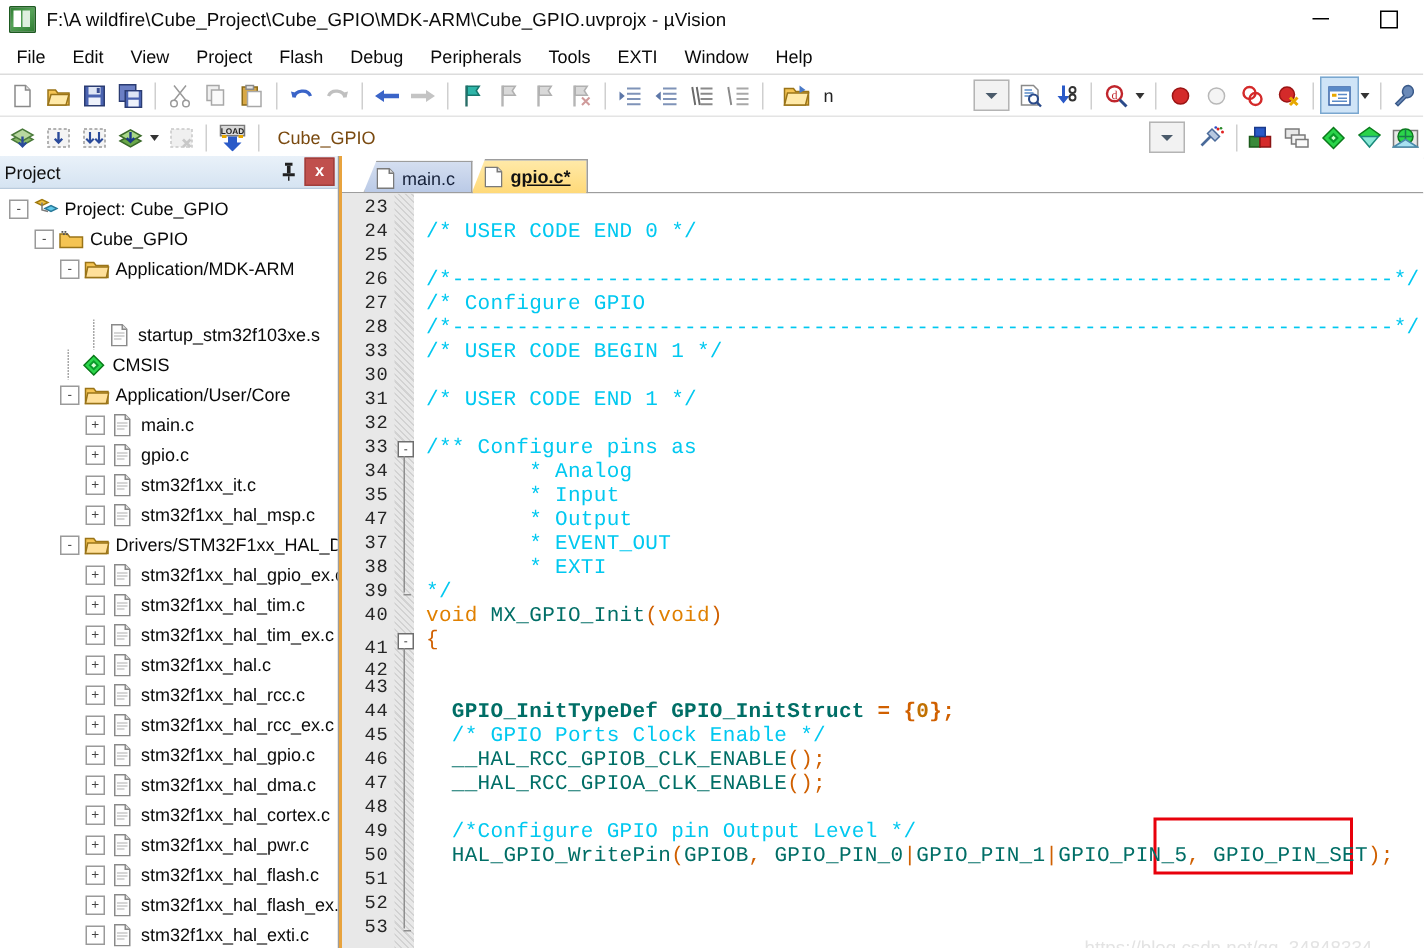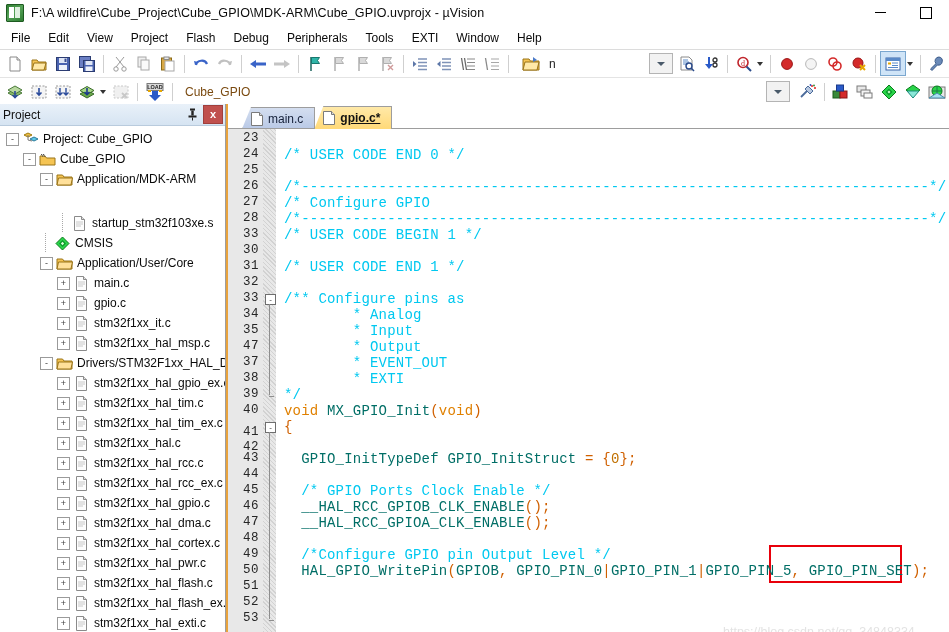--- a/index.html
+++ b/index.html
@@ -933,21 +933,21 @@
             <div class="cline" style="top: 162px; left: 8px;"><span class="c-comment">/** Configure pins as</span></div>
             <div class="cline" style="top: 178px; left: 8px;"><span class="c-comment">        * Analog</span></div>
             <div class="cline" style="top: 194px; left: 8px;"><span class="c-comment">        * Input</span></div>
             <div class="cline" style="top: 210px; left: 8px;"><span class="c-comment">        * Output</span></div>
             <div class="cline" style="top: 226px; left: 8px;"><span class="c-comment">        * EVENT_OUT</span></div>
             <div class="cline" style="top: 242px; left: 8px;"><span class="c-comment">        * EXTI</span></div>
             <div class="cline" style="top: 258px; left: 8px;"><span class="c-comment">*/</span></div>
             <div class="cline" style="top: 274px; left: 8px;"><span class="c-kw">void</span><span class="c-punct"> </span><span class="c-fn">MX_GPIO_Init</span><span class="c-punct">(</span><span class="c-kw">void</span><span class="c-punct">)</span></div>
             <div class="cline" style="top: 290px; left: 8px;"><span class="c-punct">{</span></div>
             <div class="cline" style="top: 306px; left: 8px;"><span class="c-plain"></span></div>
-            <div class="cline" style="top: 322px; left: 8px;"><span class="c-punct">  </span><span class="c-fn">GPIO_InitTypeDef</span><span class="c-punct"> </span><span class="c-fn">GPIO_InitStruct</span><span class="c-punct"> = {</span><span class="c-num">0</span><span class="c-punct">};</span></div>
+            <div class="cline" style="top: 338px; left: 8px; font-weight: bold;"><span class="c-punct">  </span><span class="c-fn">GPIO_InitTypeDef</span><span class="c-punct"> </span><span class="c-fn">GPIO_InitStruct</span><span class="c-punct"> = {</span><span class="c-num">0</span><span class="c-punct">};</span></div>
             <div class="cline" style="top: 338px; left: 8px;"><span class="c-plain"></span></div>
             <div class="cline" style="top: 370px; left: 8px;"><span class="c-punct">  </span><span class="c-fn">__HAL_RCC_GPIOB_CLK_ENABLE</span><span class="c-punct">();</span></div>
             <div class="cline" style="top: 354px; left: 8px;"><span class="c-comment">  /* GPIO Ports Clock Enable */</span></div>
             <div class="cline" style="top: 386px; left: 8px;"><span class="c-punct">  </span><span class="c-fn">__HAL_RCC_GPIOA_CLK_ENABLE</span><span class="c-punct">();</span></div>
             <div class="cline" style="top: 402px; left: 8px;"><span class="c-plain"></span></div>
             <div class="cline" style="top: 418px; left: 8px;"><span class="c-comment">  /*Configure GPIO pin Output Level */</span></div>
             <div class="cline" style="top: 434px; left: 8px;"><span class="c-punct">  </span><span class="c-fn">HAL_GPIO_WritePin</span><span class="c-punct">(</span><span class="c-fn">GPIOB</span><span class="c-punct">, </span><span class="c-fn">GPIO_PIN_0</span><span class="c-punct">|</span><span class="c-fn">GPIO_PIN_1</span><span class="c-punct">|</span><span class="c-fn">GPIO_PIN_5</span><span class="c-punct">, </span><span class="c-fn">GPIO_PIN_SET</span><span class="c-punct">);</span></div>
             <div class="cline" style="top: 450px; left: 8px;"><span class="c-plain"></span></div>
             <div class="cline" style="top: 466px; left: 8px;"><span class="c-plain"></span></div>
             <div class="cline" style="top: 482px; left: 8px;"><span class="c-plain"></span></div>

